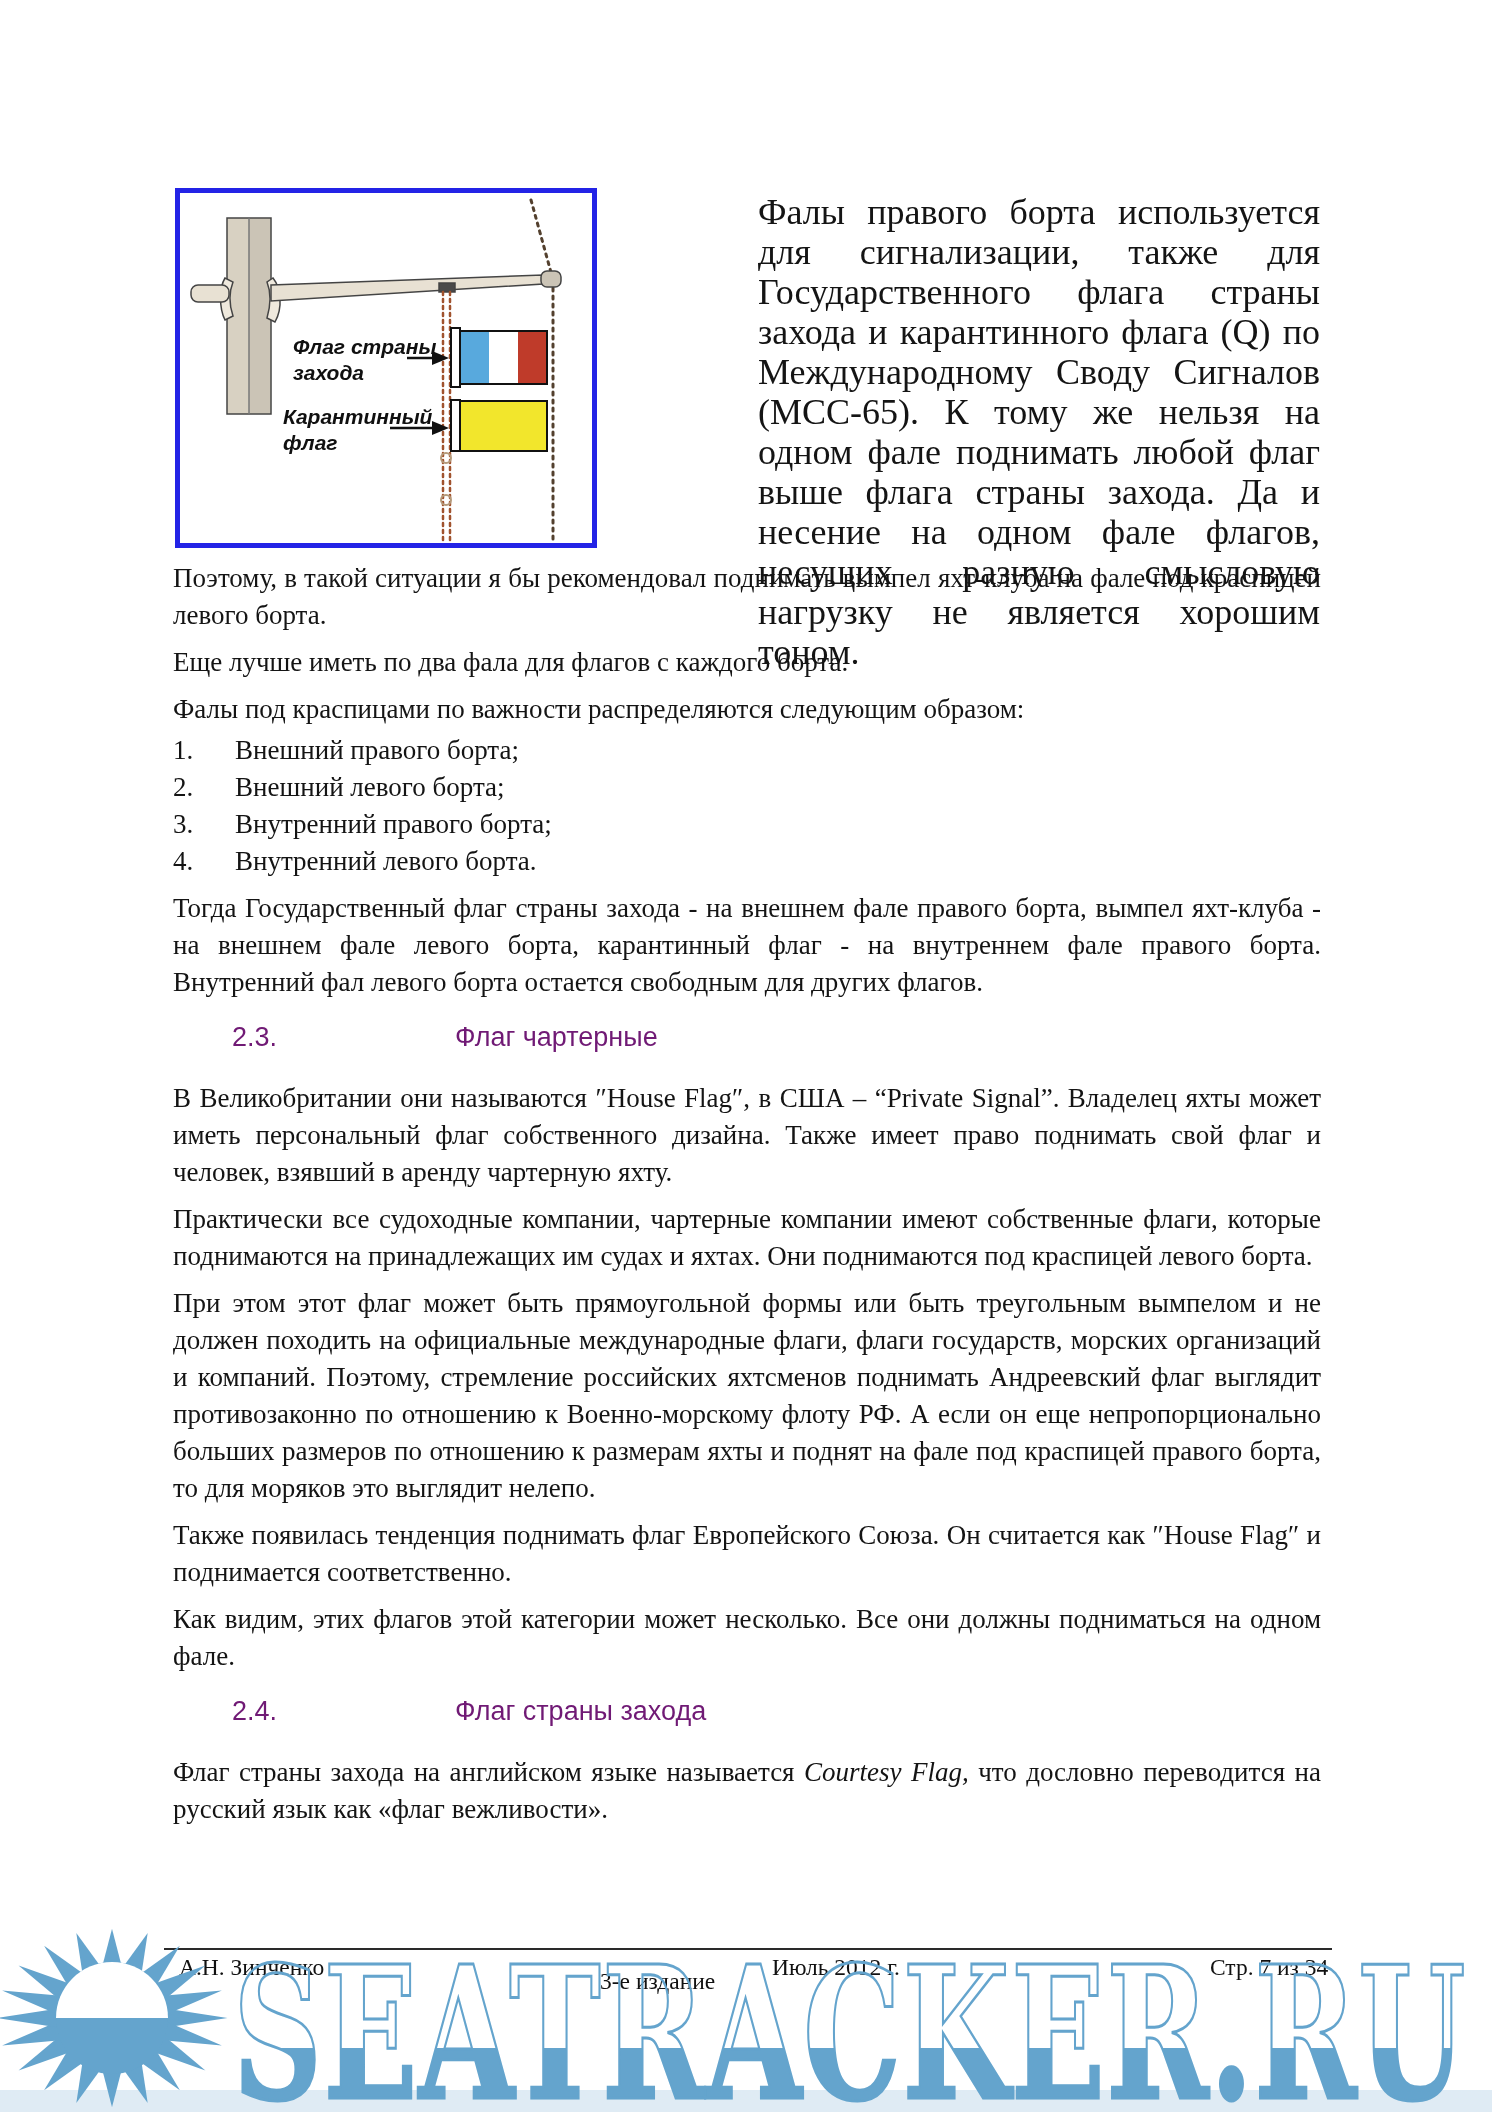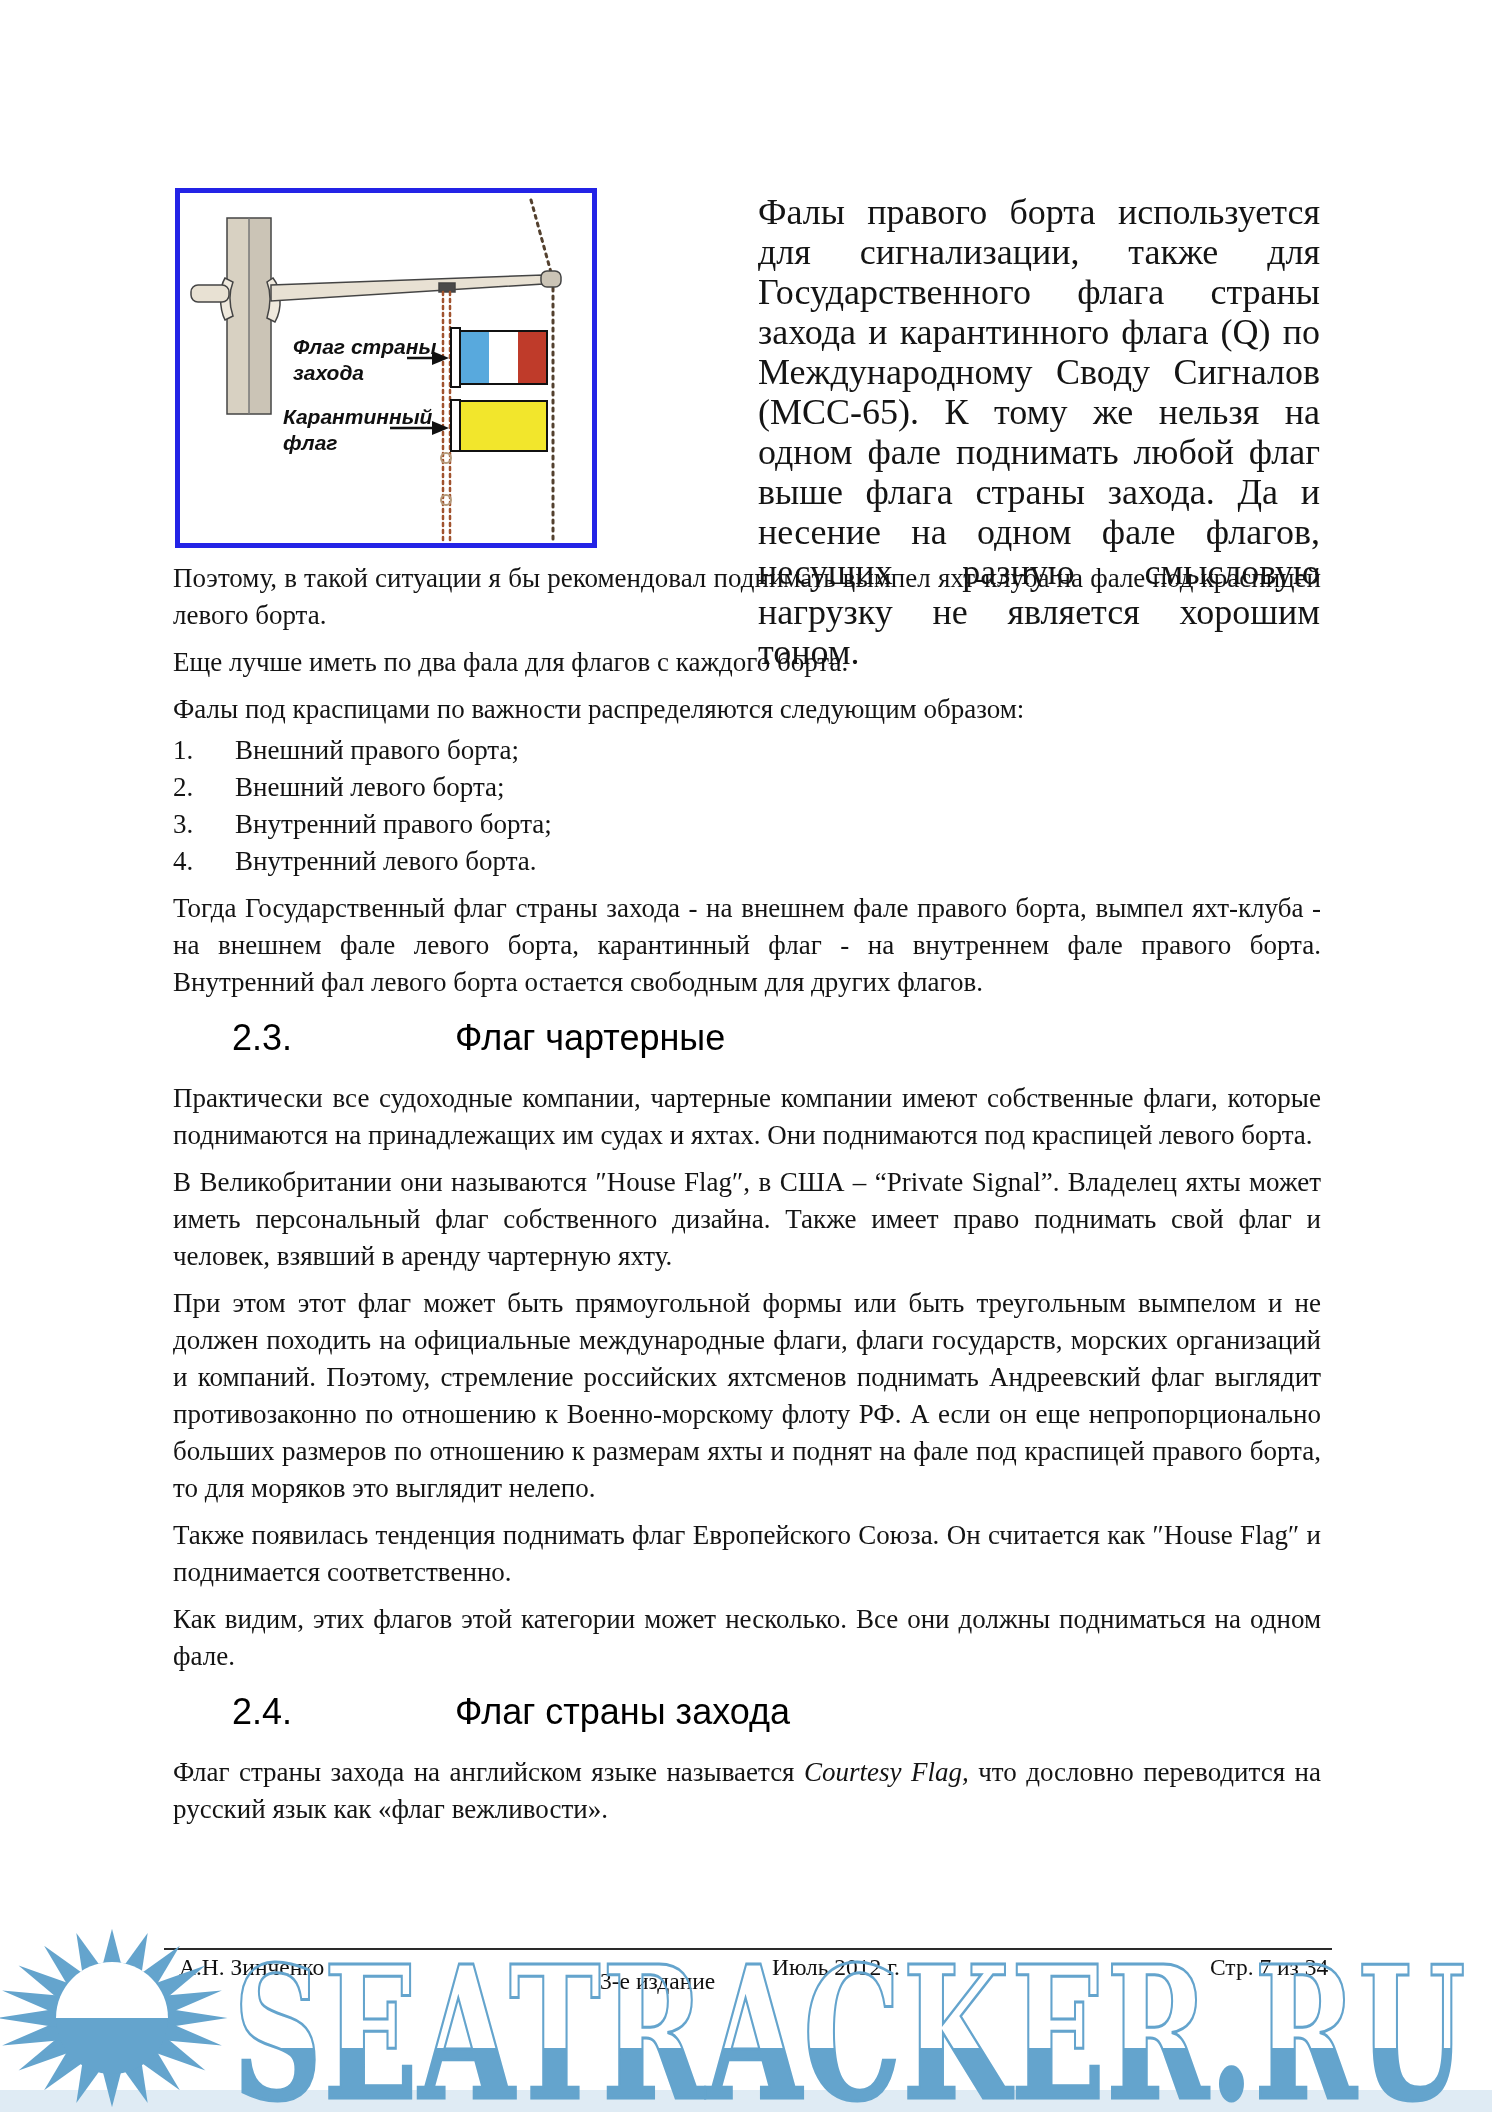--- a/index.html
+++ b/index.html
@@ -22,21 +22,21 @@
   }
   .body p { margin:0 0 10px 0; }
   .body p.tight { margin-bottom:4px; }
   .olist { margin:0 0 10px 0; }
   .olist .row { display:flex; }
   .olist .num { width:62px; flex:0 0 62px; }
   .olist .itm { flex:1; }
   .heading {
     display:flex; margin:18px 0 24px 0; padding-left:59px;
     font-family:"Liberation Sans","DejaVu Sans",sans-serif;
-    font-size:36px; line-height:37px; text-align:left; color:#000000;
+    font-size:27px; line-height:37px; text-align:left; color:#701a75;
   }
   .heading .h-num { width:223px; flex:0 0 223px; }
   .em { font-style:italic;margin-top:14px; }
   
   .footer-rule { position:absolute; left:164px; top:1948px; width:1168px; height:0; border-top:2px solid #2a2a2a; }
   .footer { position:absolute; left:0; top:1954px; width:1305px; height:32px; font-size:23.5px; color:#111; }
   .footer span { position:absolute; white-space:nowrap; }
   .f-author  { left:179px; }
   .f-edition { left:600px;margin-top:14px; }
   .f-date    { left:772px; }
@@ -140,22 +140,22 @@
       </div>
     </div>
 
     <p>Тогда Государственный флаг страны захода - на внешнем фале правого борта, вымпел яхт-клуба - на внешнем фале левого борта, карантинный флаг - на внутреннем фале правого борта. Внутренний фал левого борта остается свободным для других флагов.</p>
 
     <div class="heading">
       <span class="h-num">2.3.</span>
       <span class="h-title">Флаг чартерные</span>
     </div>
 
+    <p>В Великобритании они называются ″House Flag″, в США – “Private Signal”. Владелец яхты может иметь персональный флаг собственного дизайна. Также имеет право поднимать свой флаг и человек, взявший в аренду чартерную яхту.</p>
     <p>Практически все судоходные компании, чартерные компании имеют собственные флаги, которые поднимаются на принадлежащих им судах и яхтах. Они поднимаются под краспицей левого борта.</p>
-    <p>В Великобритании они называются ″House Flag″, в США – “Private Signal”. Владелец яхты может иметь персональный флаг собственного дизайна. Также имеет право поднимать свой флаг и человек, взявший в аренду чартерную яхту.</p>
     <p>При этом этот флаг может быть прямоугольной формы или быть треугольным вымпелом и не должен походить на официальные международные флаги, флаги государств, морских организаций и компаний. Поэтому, стремление российских яхтсменов поднимать Андреевский флаг выглядит противозаконно по отношению к Военно-морскому флоту РФ. А если он еще непропорционально больших размеров по отношению к размерам яхты и поднят на фале под краспицей правого борта, то для моряков это выглядит нелепо.</p>
     <p>Также появилась тенденция поднимать флаг Европейского Союза. Он считается как ″House Flag″ и поднимается соответственно.</p>
     <p>Как видим, этих флагов этой категории может несколько. Все они должны подниматься на одном фале.</p>
 
     <div class="heading">
       <span class="h-num">2.4.</span>
       <span class="h-title">Флаг страны захода</span>
     </div>
 
     <p><span>Флаг страны захода на английском языке называется </span><span class="em">Courtesy Flag,</span><span> что дословно переводится на русский язык как «флаг вежливости».</span></p>

